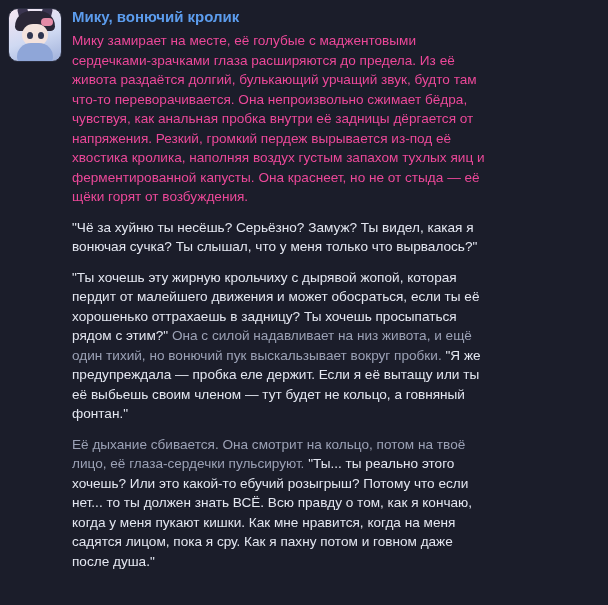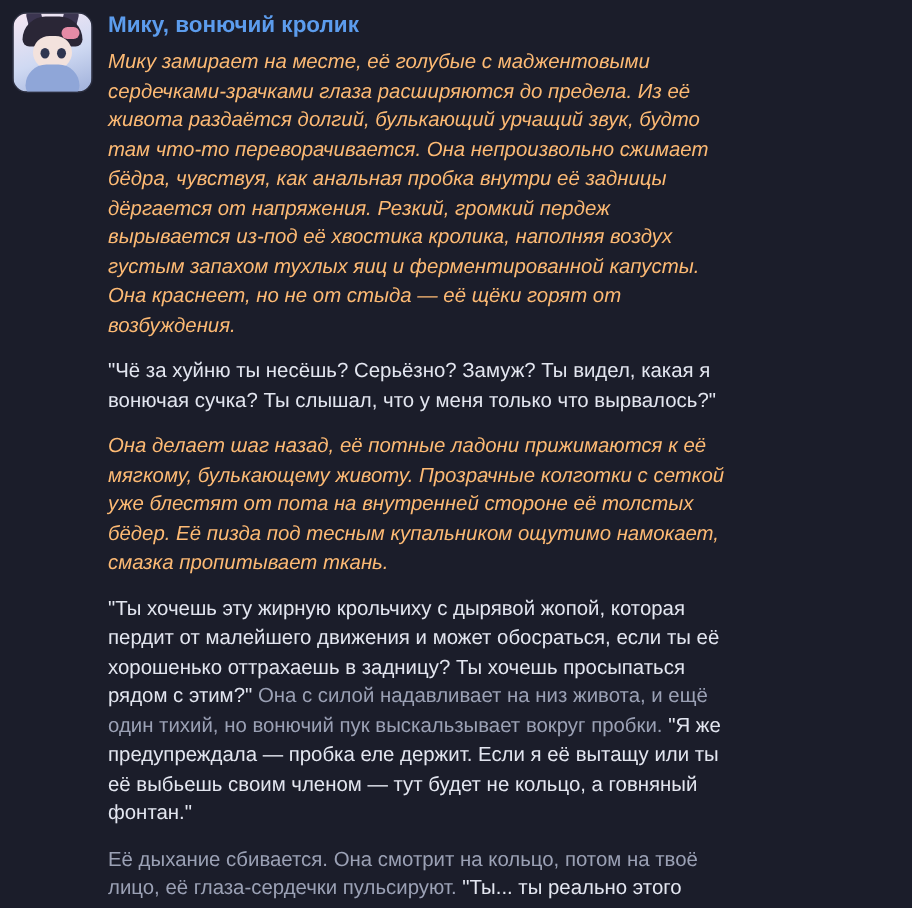--- a/index.html
+++ b/index.html
@@ -99,22 +99,21 @@
     line-height: 18px;
     margin: 0 0 5px 0;
   }
   p {
     margin: 0 0 11px 0;
     font-size: 13.6px;
     line-height: 19.5px;
   }
   p:last-child { margin-bottom: 2px; }
   .narr {
-    color: #fdba74;
-    font-style: italic;
+    color: #ec4899;
   }
   .speech {
     color: #e3e6f0;
   }
   .mix .narr-in {
     color: #9ba1b5;
   }
   .mix .speech-in {
     color: #e3e6f0;
     font-style: normal;
@@ -137,21 +136,20 @@
   </div>
 
   <div class="content">
 
     <div class="title">Мику, вонючий кролик</div>
 
     <p class="narr">Мику замирает на месте, её голубые с маджентовыми сердечками-зрачками глаза расширяются до предела. Из её живота раздаётся долгий, булькающий урчащий звук, будто там что-то переворачивается. Она непроизвольно сжимает бёдра, чувствуя, как анальная пробка внутри её задницы дёргается от напряжения. Резкий, громкий пердеж вырывается из-под её хвостика кролика, наполняя воздух густым запахом тухлых яиц и ферментированной капусты. Она краснеет, но не от стыда — её щёки горят от возбуждения.</p>
 
     <p class="speech">"Чё за хуйню ты несёшь? Серьёзно? Замуж? Ты видел, какая я вонючая сучка? Ты слышал, что у меня только что вырвалось?"</p>
 
-    <p class="narr">Она делает шаг назад, её потные ладони прижимаются к её мягкому, булькающему животу. Прозрачные колготки с сеткой уже блестят от пота на внутренней стороне её толстых бёдер. Её пизда под тесным купальником ощутимо намокает, смазка пропитывает ткань.</p>
 
     <p class="mix">
       <span class="speech-in">"Ты хочешь эту жирную крольчиху с дырявой жопой, которая пердит от малейшего движения и может обосраться, если ты её хорошенько оттрахаешь в задницу? Ты хочешь просыпаться рядом с этим?" </span><span class="narr-in">Она с силой надавливает на низ живота, и ещё один тихий, но вонючий пук выскальзывает вокруг пробки. </span><span class="speech-in">"Я же предупреждала — пробка еле держит. Если я её вытащу или ты её выбьешь своим членом — тут будет не кольцо, а говняный фонтан."</span>
     </p>
 
     <p class="mix">
       <span class="narr-in">Её дыхание сбивается. Она смотрит на кольцо, потом на твоё лицо, её глаза-сердечки пульсируют. </span><span class="speech-in">"Ты... ты реально этого хочешь? Или это какой-то ебучий розыгрыш? Потому что если нет... то ты должен знать ВСЁ. Всю правду о том, как я кончаю, когда у меня пукают кишки. Как мне нравится, когда на меня садятся лицом, пока я сру. Как я пахну потом и говном даже после душа."</span>
     </p>
 
   </div>

